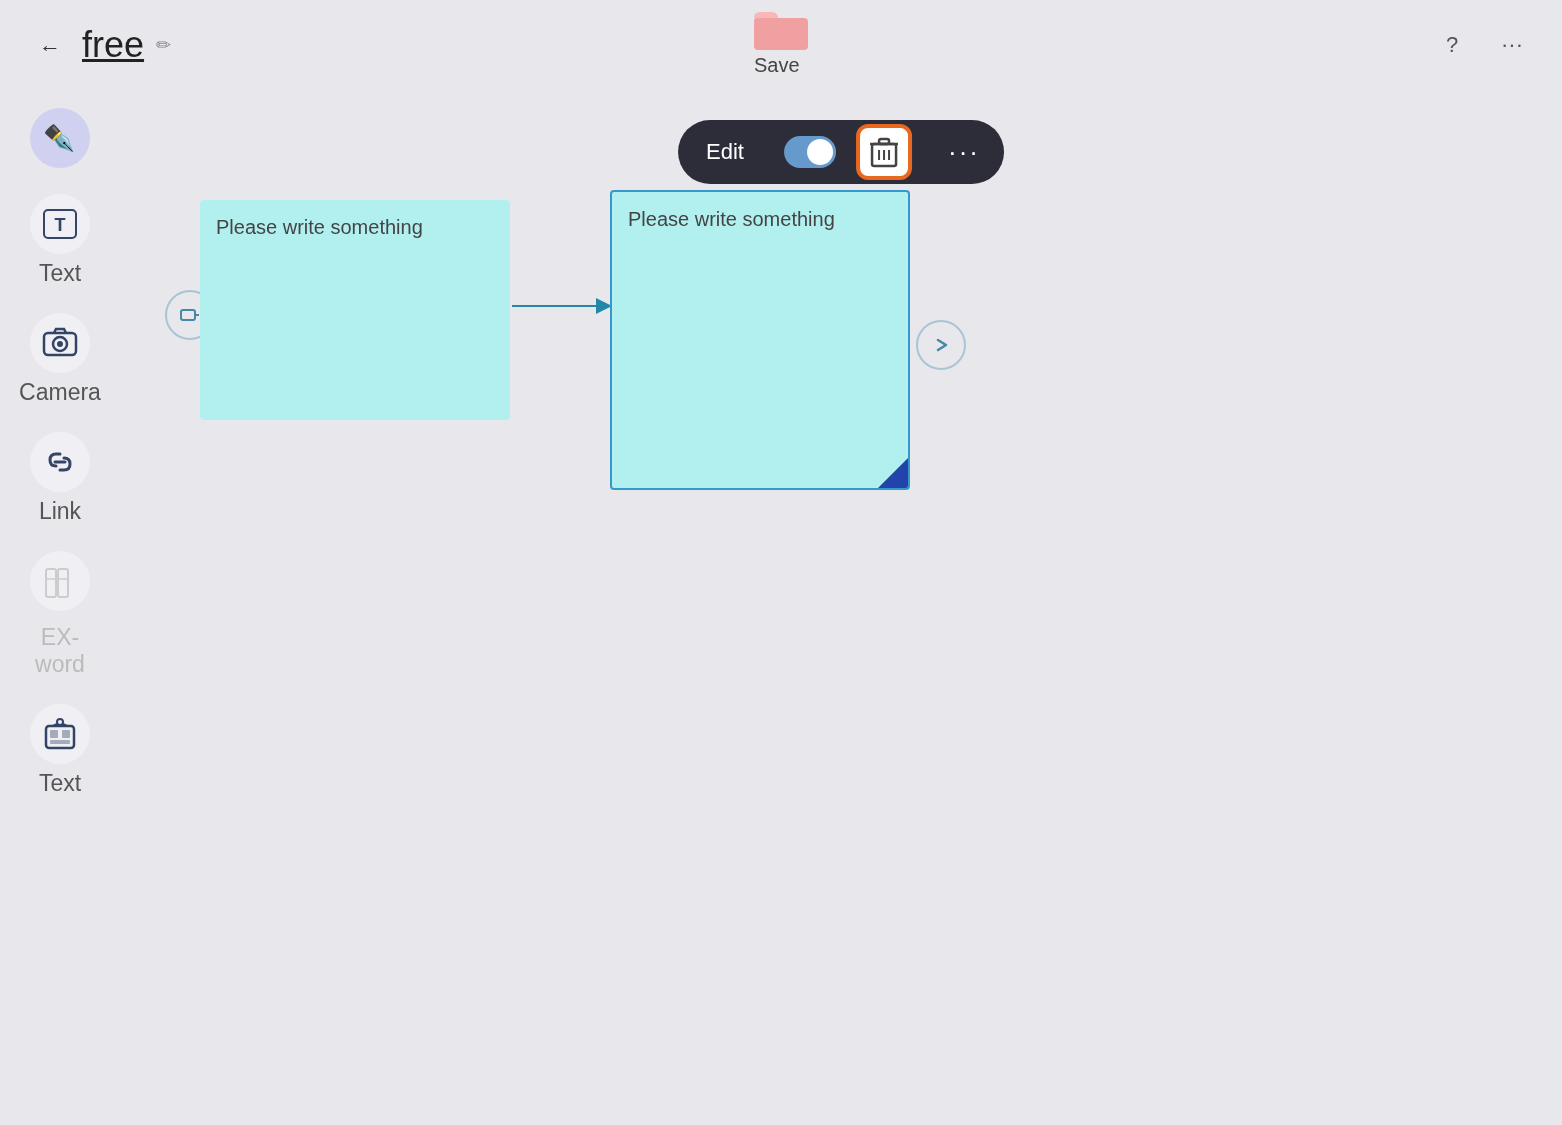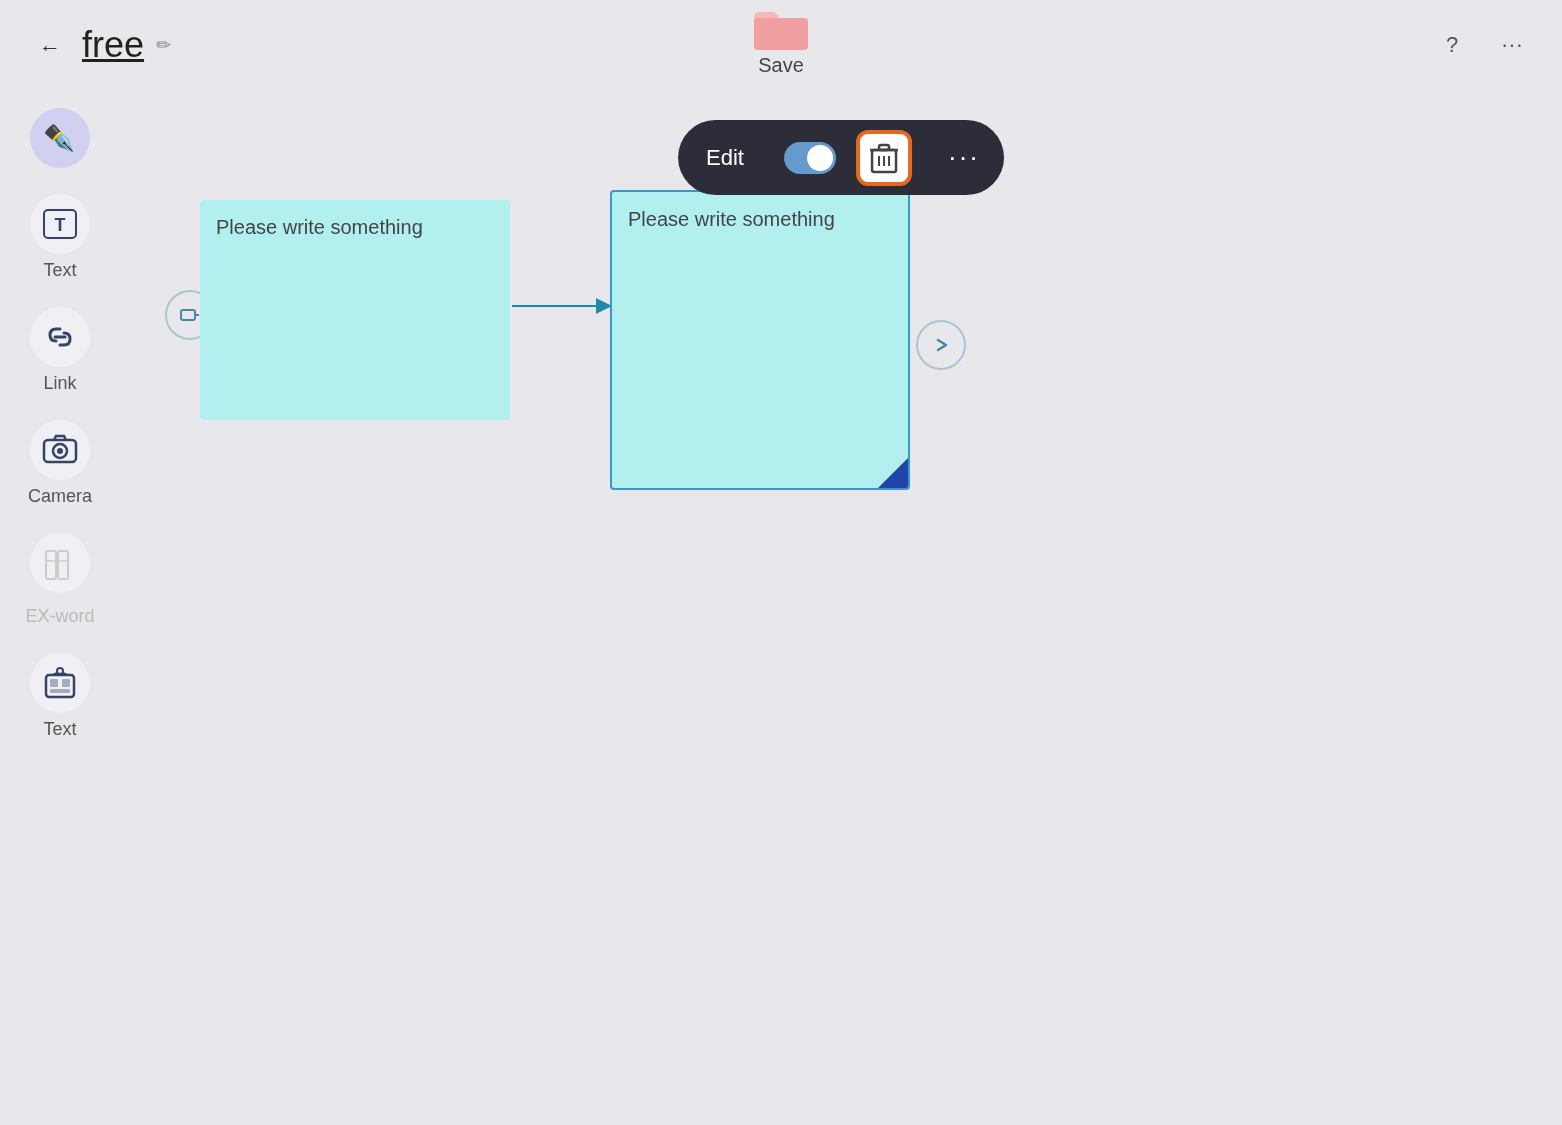--- a/index.html
+++ b/index.html
@@ -45,21 +45,21 @@
       font-size: 18px;
       color: #888;
       cursor: pointer;
     }
     .header-center {
       position: absolute;
       left: 50%;
       transform: translateX(-50%);
       display: flex;
       flex-direction: column;
-      align-items: center;
+      align-items: flex-start;
       gap: 4px;
       top: 8px;
     }
     .save-label {
       font-size: 20px;
       color: #444;
     }
     .header-right {
       margin-left: auto;
       display: flex;
@@ -102,21 +102,21 @@
       width: 60px; height: 60px;
       border-radius: 50%;
       background: #f0f0f4;
       display: flex; align-items: center; justify-content: center;
       font-size: 26px;
     }
     .sidebar-icon.active {
       background: #d0d0f0;
     }
     .sidebar-label {
-      font-size: 18px;
+      font-size: 23px;
       color: #555;
       text-align: center;
     }
     .sidebar-label.disabled {
       color: #bbb;
       margin-top: 7px;
     }
 
     
     .canvas {
@@ -129,21 +129,21 @@
     }
 
     
     .toolbar {
       position: absolute;
       top: 30px;
       left: 50%;
       transform: translateX(-50%);
       background: #2d2d3a;
       border-radius: 40px;
-      height: 75px;
+      height: 64px;
       display: flex;
       align-items: center;
       padding: 0 8px;
       gap: 20px;
       z-index: 20;
     }
     .toolbar-edit {
       color: white;
       font-size: 22px;
       font-weight: 500;
@@ -322,37 +322,37 @@
       <svg width="40" height="40" viewBox="0 0 40 40">
         <rect x="4" y="6" width="32" height="28" rx="4" fill="#f0f0f4" stroke="#334466" stroke-width="2"></rect>
         <text x="20" y="27" text-anchor="middle" font-size="18" font-weight="bold" fill="#334466">T</text>
       </svg>
     </div>
     <div class="sidebar-label">Text</div>
   </div>
   <div class="sidebar-item">
     <div class="sidebar-icon">
       <svg width="36" height="36" viewBox="0 0 36 36">
-        <path d="M14,22 Q8,22 8,16 Q8,10 14,10 L18,10" fill="none" stroke="#334466" stroke-width="3" stroke-linecap="round"></path>
-        <path d="M22,14 Q28,14 28,20 Q28,26 22,26 L18,26" fill="none" stroke="#334466" stroke-width="3" stroke-linecap="round"></path>
-        <line x1="13" y1="18" x2="23" y2="18" stroke="#334466" stroke-width="3" stroke-linecap="round"></line>
-      </svg>
-    </div>
-    <div class="sidebar-label">Link</div>
-  </div>
-  <div class="sidebar-item">
-    <div class="sidebar-icon">
-      <svg width="36" height="36" viewBox="0 0 36 36">
         <rect x="2" y="8" width="32" height="22" rx="4" fill="none" stroke="#334466" stroke-width="2.5"></rect>
         <circle cx="18" cy="19" r="7" fill="none" stroke="#334466" stroke-width="2.5"></circle>
         <circle cx="18" cy="19" r="3" fill="#334466"></circle>
         <path d="M12,8 L14,4 L22,4 L24,8" fill="none" stroke="#334466" stroke-width="2.5"></path>
       </svg>
     </div>
     <div class="sidebar-label">Camera</div>
+  </div>
+  <div class="sidebar-item">
+    <div class="sidebar-icon">
+      <svg width="36" height="36" viewBox="0 0 36 36">
+        <path d="M14,22 Q8,22 8,16 Q8,10 14,10 L18,10" fill="none" stroke="#334466" stroke-width="3" stroke-linecap="round"></path>
+        <path d="M22,14 Q28,14 28,20 Q28,26 22,26 L18,26" fill="none" stroke="#334466" stroke-width="3" stroke-linecap="round"></path>
+        <line x1="13" y1="18" x2="23" y2="18" stroke="#334466" stroke-width="3" stroke-linecap="round"></line>
+      </svg>
+    </div>
+    <div class="sidebar-label">Link</div>
   </div>
   <div class="sidebar-item">
     <div class="sidebar-icon">
       <svg width="36" height="36" viewBox="0 0 36 36">
         <rect x="4" y="6" width="10" height="28" rx="2" fill="none" stroke="#cccccc" stroke-width="2"></rect>
         <rect x="16" y="6" width="10" height="28" rx="2" fill="none" stroke="#cccccc" stroke-width="2"></rect>
         <line x1="4" y1="16" x2="14" y2="16" stroke="#cccccc" stroke-width="1.5"></line>
         <line x1="16" y1="16" x2="26" y2="16" stroke="#cccccc" stroke-width="1.5"></line>
       </svg>
     </div>

